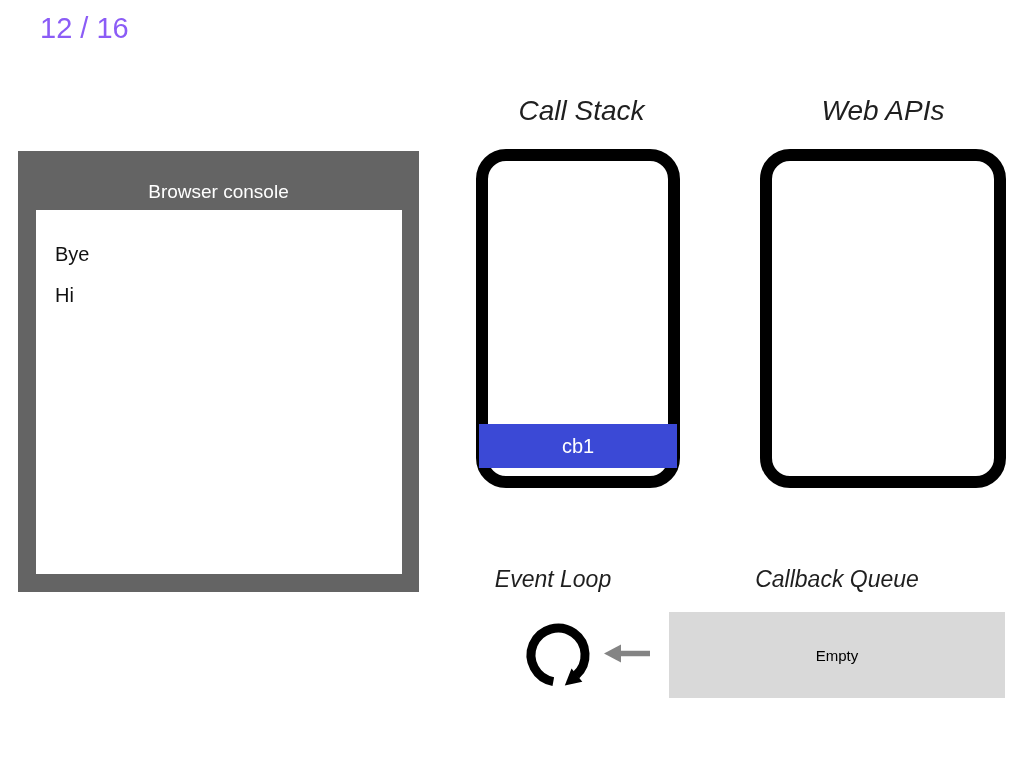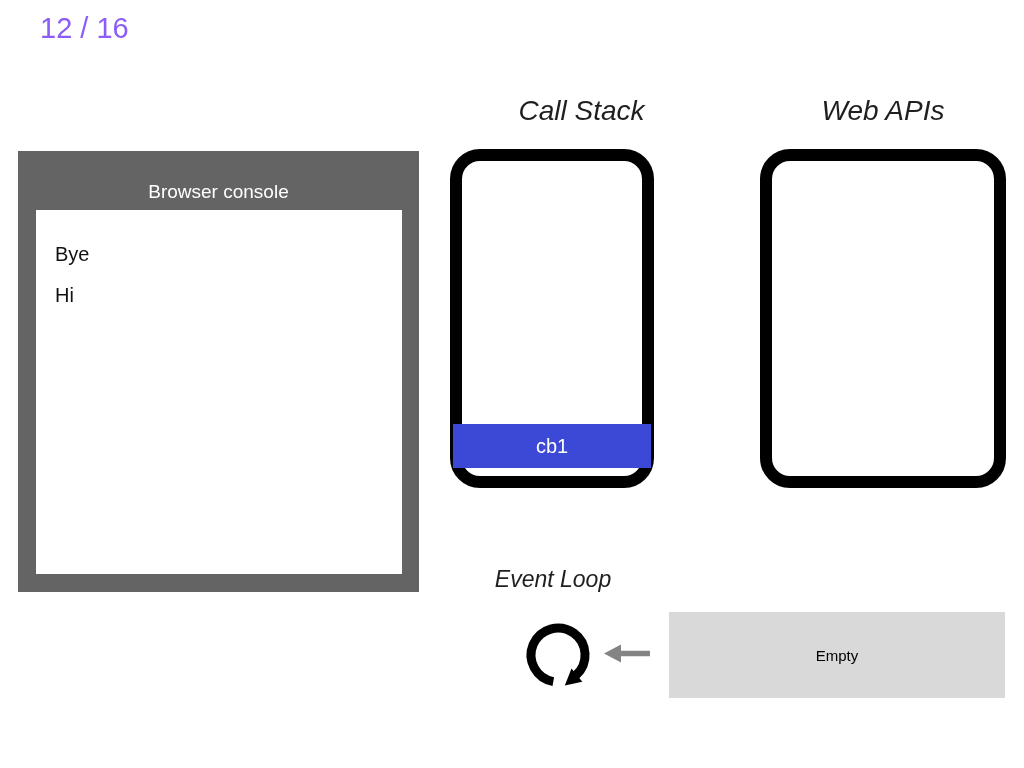--- a/index.html
+++ b/index.html
@@ -77,21 +77,21 @@
   
   .big-box {
     position: absolute;
     top: 149px;
     height: 339px;
     box-sizing: border-box;
     border: 12px solid #000000;
     border-radius: 30px;
     background: #ffffff;
   }
-  .box-call-stack { left: 450px; width: 204px; }
+  .box-call-stack { left: 476px; width: 204px; }
   .box-web-apis   { left: 760px; width: 246px; }
 
   .stack-frame {
     position: absolute;
     bottom: 8px;
     left: 50%;
     transform: translateX(-50%);
     width: 198px;
     height: 44px;
     line-height: 44px;
@@ -157,17 +157,18 @@
   <svg class="event-loop-icon" viewBox="0 0 76 76" xmlns="http://www.w3.org/2000/svg">
     <path d="M 33.3 64.6 A 27 27 0 1 1 56.1 58.1" fill="none" stroke="#000000" stroke-width="9"></path>
     <polygon points="44.8,68.6 62.3,64.8 51.5,51.5" fill="#000000"></polygon>
   </svg>
 
   <svg class="transfer-arrow-icon" viewBox="0 0 50 27" xmlns="http://www.w3.org/2000/svg">
     <line x1="17" y1="13.5" x2="48" y2="13.5" stroke="#848484" stroke-width="5.5"></line>
     <polygon points="2,13.5 19,4.5 19,22.5" fill="#848484"></polygon>
   </svg>
 
+  <div class="zone-title title-cb-queue">Callback Queue</div>
   <div class="queue-box" style="background-color: rgb(217, 217, 217);">
     <span class="queue-content">Empty</span>
   </div>
 
 </div>
 
 </body></html>

